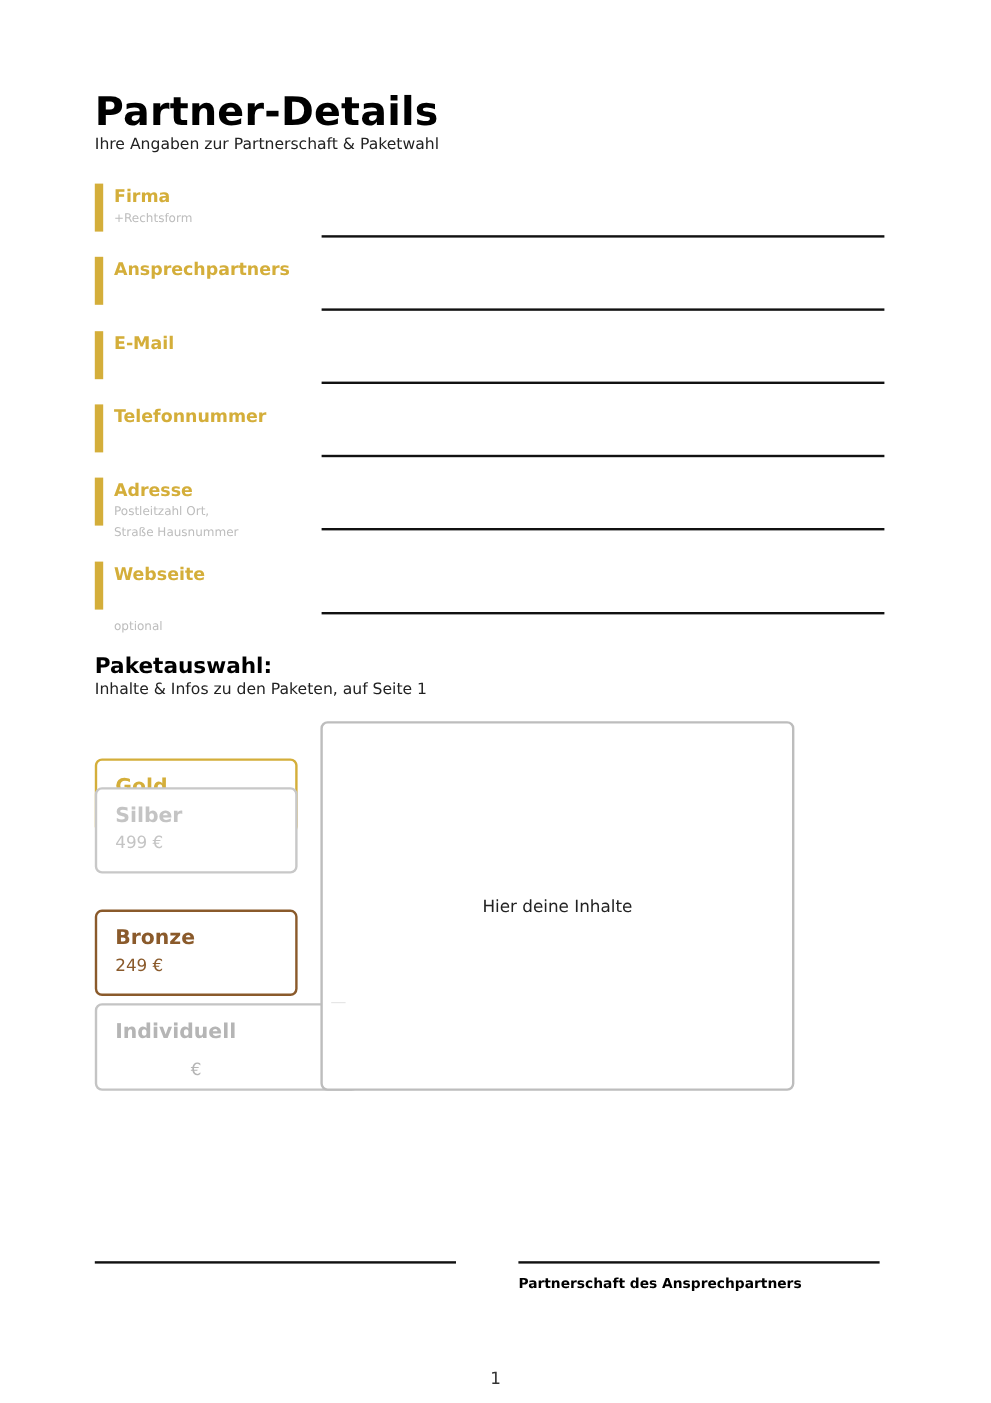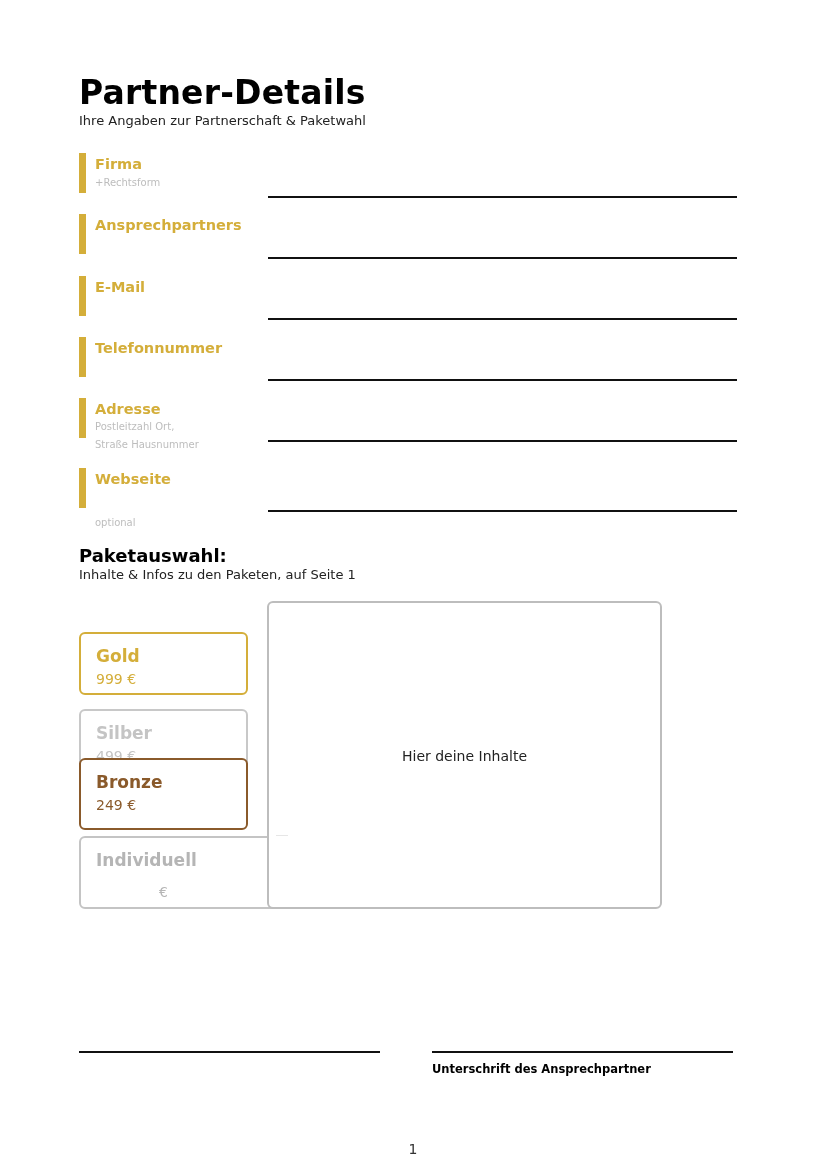--- a/index.html
+++ b/index.html
@@ -78,21 +78,21 @@
 </div>
 
 <div class="section-title">Paketauswahl:</div>
 <div class="section-subtitle">Inhalte &amp; Infos zu den Paketen, auf Seite 1</div>
 
 <div class="pkg" style="top:632px; height:63px; border-color:#d4ae3a;">
   <div class="name" style="color:#d4ae3a;">Gold</div>
   <div class="price" style="color:#d4ae3a;">999 €</div>
 </div>
 
-<div class="pkg" style="top:709px; height:84px; border-color:#c8c8c8;">
+<div class="pkg" style="top:656px; height:72px; border-color:#c8c8c8;">
   <div class="name" style="color:#c4c4c4;">Silber</div>
   <div class="price" style="color:#c4c4c4;">499 €</div>
 </div>
 
 <div class="pkg" style="top:758px; height:72px; border-color:#8a5a2b;">
   <div class="name" style="color:#8a5a2b;">Bronze</div>
   <div class="price" style="color:#8a5a2b;">249 €</div>
 </div>
 
 <div class="pkg" style="top:836px; height:73px; width:220px; border-color:#c4c4c4;">
@@ -104,16 +104,16 @@
   <div class="placeholder">Hier deine Inhalte</div>
 </div>
 
 <div style="position:absolute; left:276px; top:835px; width:12px; height:1px; background:#e6e6e6;"></div>
 
 <div class="sig" style="left:79px;">
   <div class="line"></div>
 </div>
 <div class="sig" style="left:432px;">
   <div class="line"></div>
-  <div class="label">Unterschrift des Ansprechpartner</div>
+  <div class="label">Partnerschaft des Ansprechpartners</div>
 </div>
 
 <div class="page-number">1</div>
 
 </body></html>

